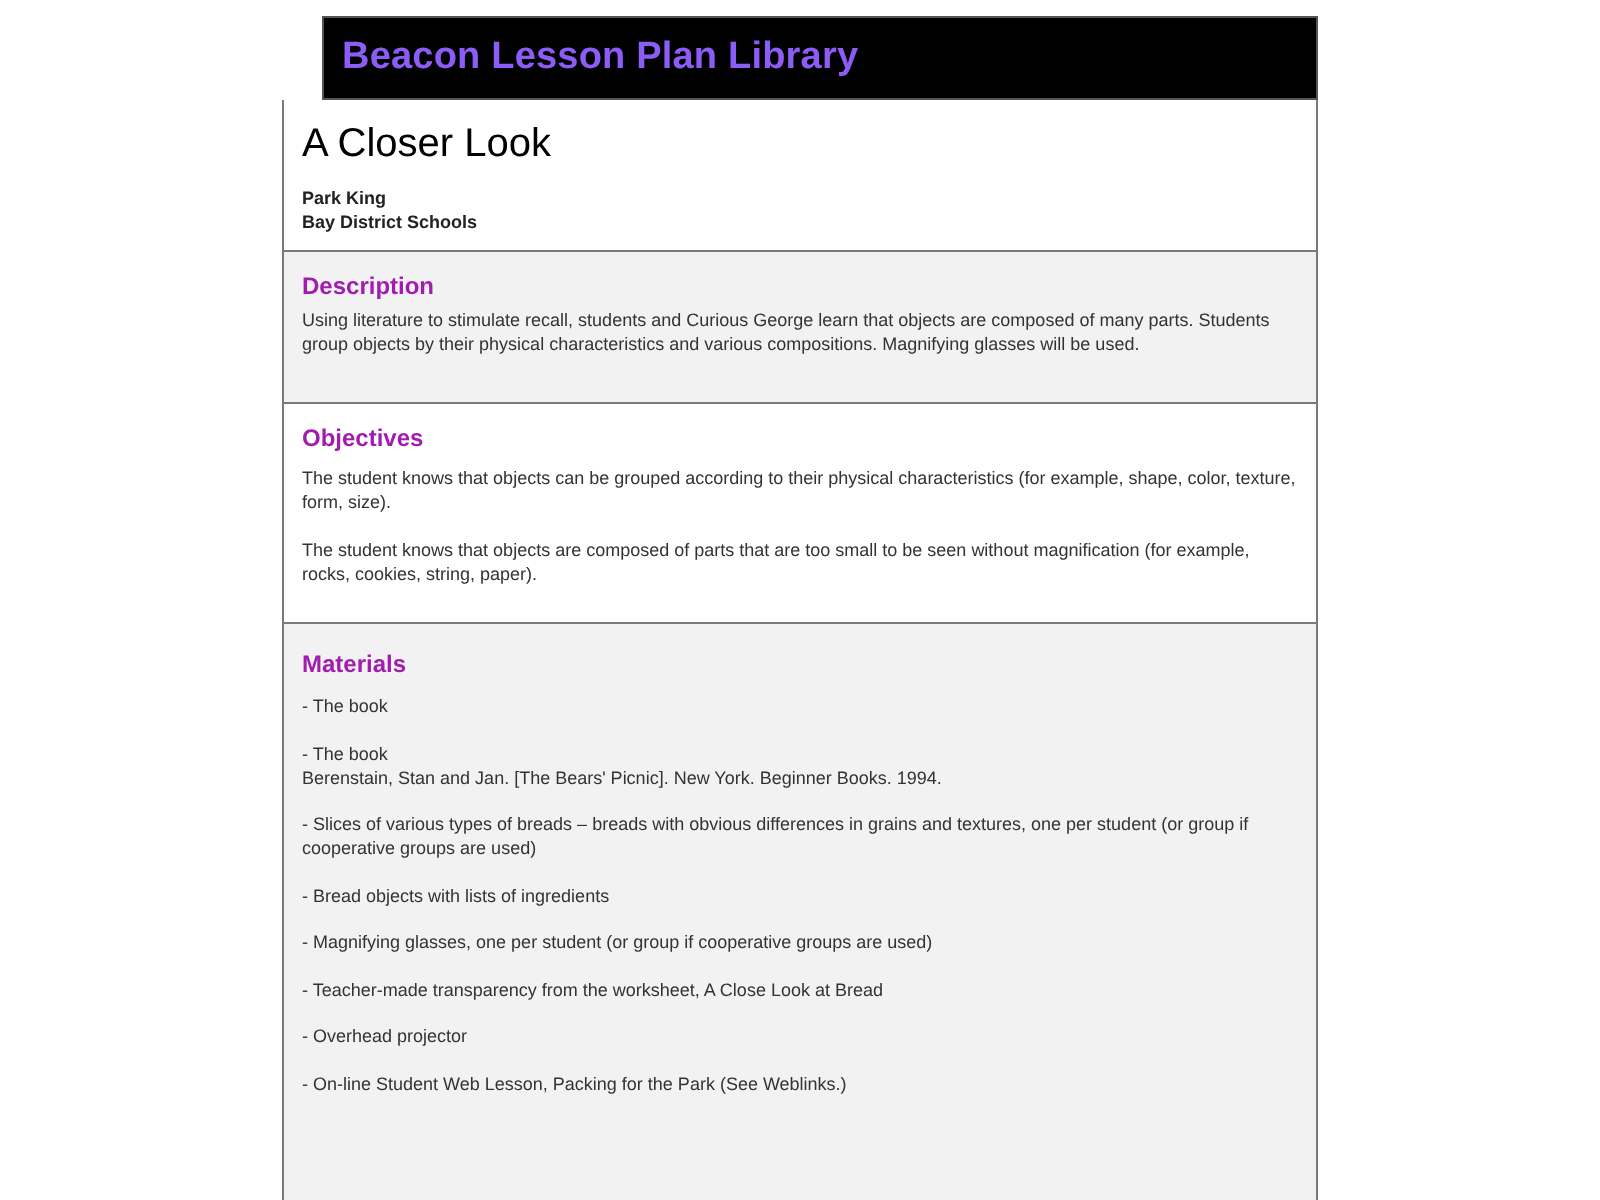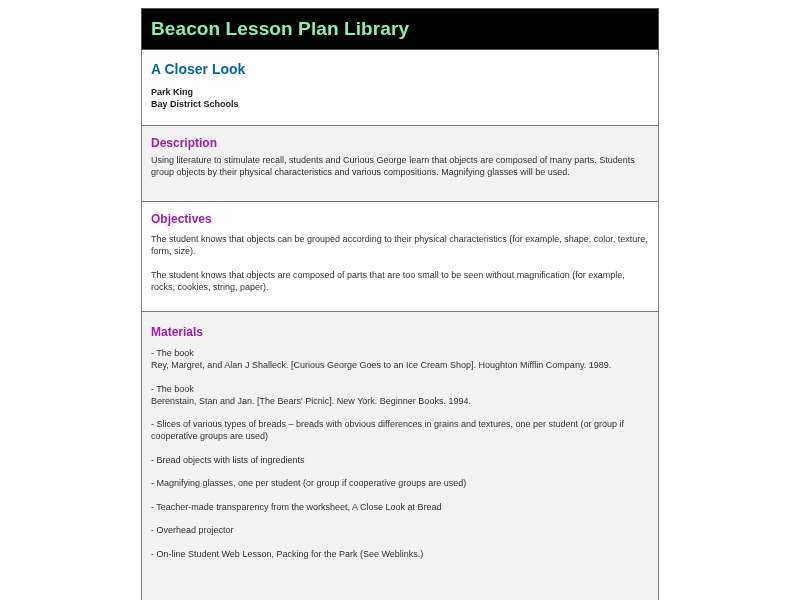--- a/index.html
+++ b/index.html
@@ -13,27 +13,28 @@
       color: #222222;
     }
     .page {
       position: absolute;
       left: 141px;
       top: 8px;
       width: 518px;
     }
     .banner {
       background: #000000;
-      color: #86efac;
+      color: #8b5cf6;
       height: 42px;
       border: 1px solid #555;
       box-sizing: border-box;
       padding-left: 9px;
       display: flex;
       align-items: center;
+      margin-left: 20px;
     }
     .banner h1 {
       margin: 0;
       font-size: 19px;
       font-weight: bold;
       letter-spacing: 0.1px;
       position: relative;
       top: 0px;
     }
     .section {
@@ -46,23 +47,23 @@
     }
     .section.gray {
       background: #f2f2f2;
     }
     .title-block {
       height: 76px;
       padding-top: 11px;
     }
     .title-block h2 {
       margin: 0;
-      font-size: 14px;
-      font-weight: bold;
-      color: #0369a1;
+      font-size: 20px;
+      font-weight: normal;
+      color: #000000;
     }
     .author {
       margin-top: 9px;
       font-size: 9px;
       font-weight: bold;
       line-height: 12px;
       color: #222;
     }
     .section h3 {
       margin: 0;
@@ -121,21 +122,20 @@
       <p>The student knows that objects can be grouped according to their physical characteristics (for example, shape, color, texture, form, size).</p>
       <p>The student knows that objects are composed of parts that are too small to be seen without magnification (for example, rocks, cookies, string, paper).</p>
     </div>
   </div>
 
   <div class="section gray mat-block">
     <h3>Materials</h3>
     <div class="body-text">
       <div class="mat-item">
         <div>- The book</div>
-        <div>Rey, Margret, and Alan J Shalleck. [Curious George Goes to an Ice Cream Shop]. Houghton Mifflin Company. 1989.</div>
       </div>
       <div class="mat-item">
         <div>- The book</div>
         <div>Berenstain, Stan and Jan. [The Bears' Picnic]. New York. Beginner Books. 1994.</div>
       </div>
       <div class="mat-item">- Slices of various types of breads – breads with obvious differences in grains and textures, one per student (or group if cooperative groups are used)</div>
       <div class="mat-item">- Bread objects with lists of ingredients</div>
       <div class="mat-item">- Magnifying glasses, one per student (or group if cooperative groups are used)</div>
       <div class="mat-item">- Teacher-made transparency from the worksheet, A Close Look at Bread</div>
       <div class="mat-item">- Overhead projector</div>

